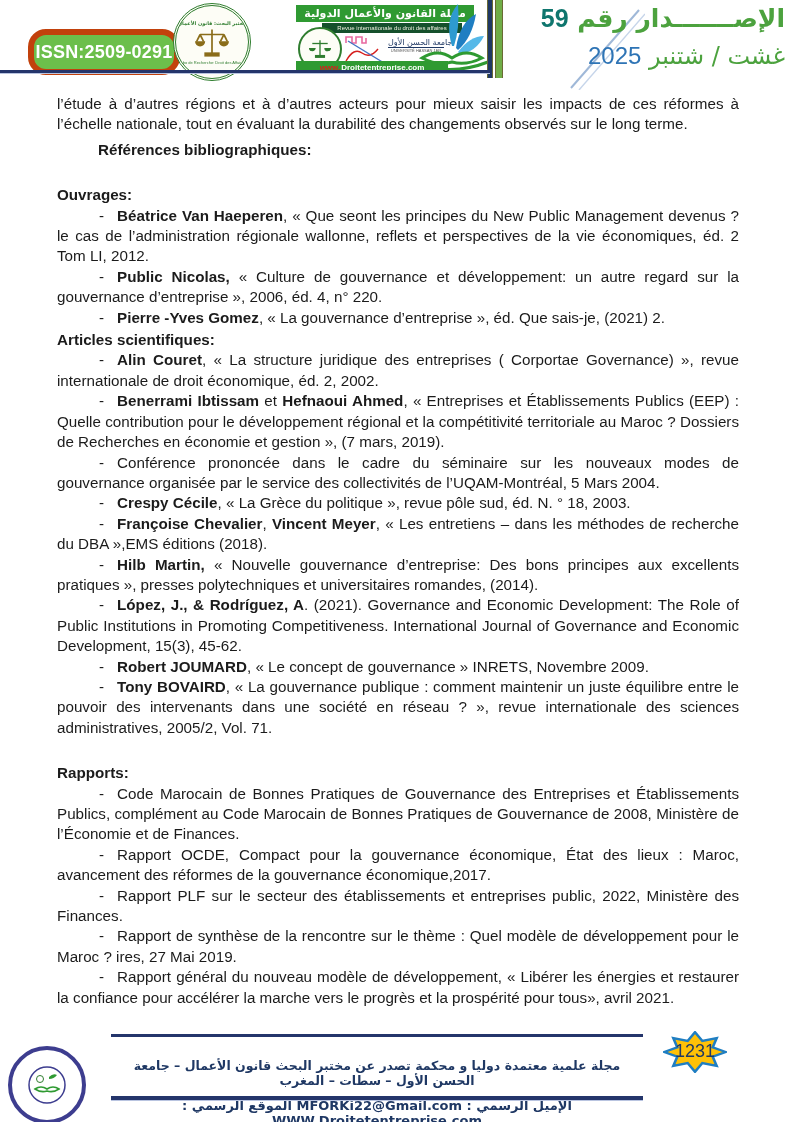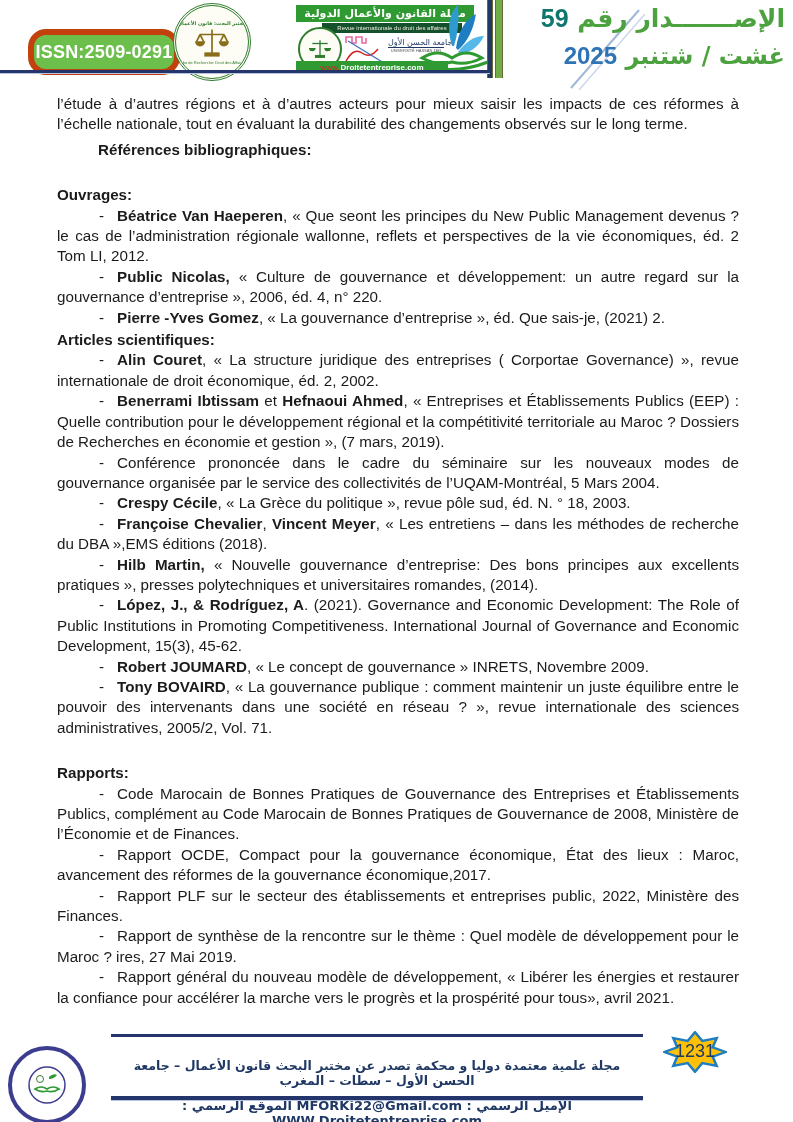--- a/index.html
+++ b/index.html
@@ -27,34 +27,34 @@
   .jl-sub span{color:#f0f0e0;font-size:6px;white-space:nowrap;}
   .jl-circle{left:42px;top:25px;width:40px;height:40px;border:2px solid #2f7d2f;position:absolute;border-radius:50%;
              background:#fdfdf6;display:flex;align-items:center;justify-content:center;}
   .jl-chart{position:absolute;left:88px;top:33px;}
   .jl-univ{position:absolute;left:132px;top:36px;width:56px;text-align:center;}
   .jl-univ .ar{font-size:8px;color:#1f3864;font-family:"DejaVu Sans",sans-serif;white-space:nowrap;}
   .jl-univ .fr{font-size:4px;color:#555;border-top:1px solid #1f3864;white-space:nowrap;}
   .jl-book{position:absolute;left:158px;top:0px;}
   .jl-web{position:absolute;left:40px;top:59px;width:152px;height:13px;background:#2f9a32;
           display:flex;align-items:center;justify-content:center;gap:1px;}
-  .jl-web .w1{color:#d61f1f;font-weight:normal;font-size:8px;}
+  .jl-web .w1{color:#d61f1f;font-weight:bold;font-size:8px;}
   .jl-web .w2{color:#ffffff;font-weight:bold;font-size:8px;}
 
   .vbar{position:absolute;top:0;height:78px;}
   .vbar.navy{left:487px;width:4px;background:#1f3864;border-left:1px solid #6a6a35;border-right:1px solid #6a6a35;}
   .vbar.green{left:495px;width:6px;background:#70ad47;border-left:1px solid #6a6a35;border-right:1px solid #6a6a35;}
 
   .issue-block{position:absolute;left:505px;top:2px;width:284px;height:88px;}
   .slash{position:absolute;left:62px;top:4px;}
   .issue-line{position:absolute;right:4px;top:2px;direction:rtl;white-space:nowrap;
               font-family:"DejaVu Sans",sans-serif;font-weight:bold;font-size:25px;color:#4ca23e;}
   .issue-line .num{color:#0f766e;font-family:"Liberation Sans",sans-serif;}
   .date-line{position:absolute;right:4px;top:40px;direction:rtl;white-space:nowrap;
-             font-family:"DejaVu Sans",sans-serif;font-weight:bold;font-size:24px;color:#4ca23e;}
+             font-family:"DejaVu Sans",sans-serif;font-weight:normal;font-size:24px;color:#4ca23e;}
   .date-line .num{color:#2e74b5;font-family:"Liberation Sans",sans-serif;}
 
   .hdr-rule{position:absolute;left:0;top:70px;width:490px;height:3px;background:#24356b;border-bottom:1px solid #b9c4e0;}
 
   
   .content{position:absolute;left:57px;top:94px;width:682px;font-size:15.2px;line-height:20.4px;
            text-align:justify;}
   .content p{margin:0;}
   .intro{}
   .bib-heading{font-weight:bold;text-indent:41px;margin-top:5px !important;}

